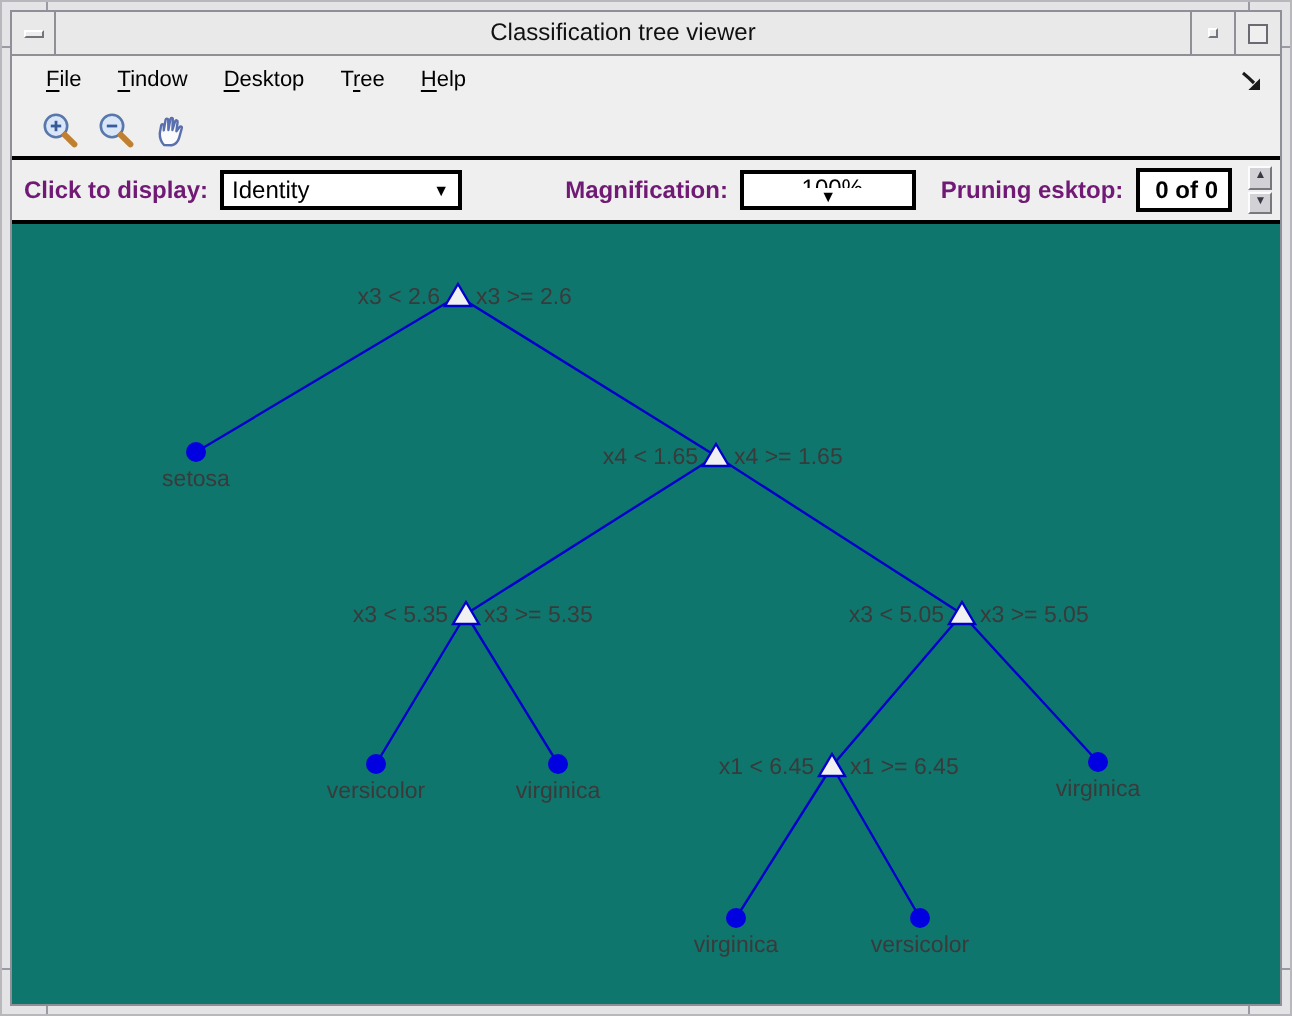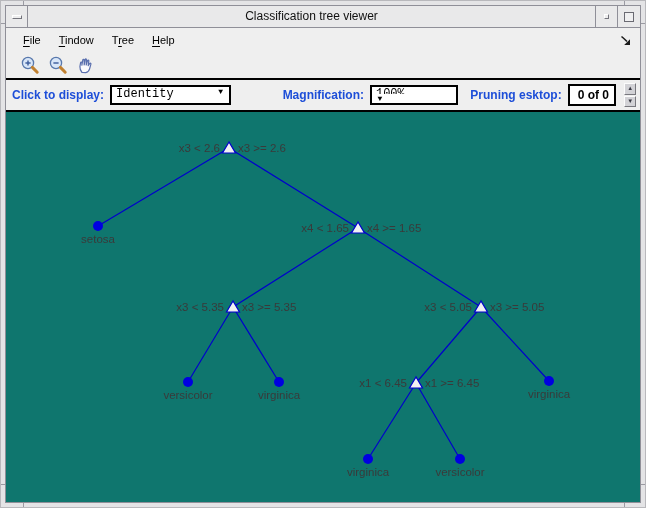--- a/index.html
+++ b/index.html
@@ -63,24 +63,24 @@
   .tool-btn { width: 24px; height: 24px; display:flex; align-items:center;
     justify-content:center; border:1px solid transparent; }
 
   
   .controls {
     height: 34px; flex: 0 0 auto; background:#efefef;
     border-top: 2px solid #000; border-bottom: 2px solid #000;
     display:flex; align-items:center; padding: 0 4px 0 6px; gap: 6px;
     font-size: 12px; white-space: nowrap;
   }
-  .ctl-label { font-weight: bold; color:#1d4ed8; }
+  .ctl-label { font-weight: bold; color:#701a75; }
   .combo {
     height: 20px; background:#fff; border: 2px solid #000;
-    display:flex; font-size:12px;font-family:Liberation Mono, monospace;
+    display:flex; align-items:center; font-size:12px;
   }
   .combo-display { width: 156px; }
   .combo-mag { width: 114px; flex-direction: column; }
   .combo-value { flex:1; padding-left:4px; overflow:hidden; }
   .combo-arrow { width: 16px; text-align:center; font-size:8px; color:#000; }
   .prune-box {
     width: 60px; height: 22px; background:#fff; border:2px solid #000;
     font-weight:bold; font-size:12px; display:flex; align-items:center;
     padding-left:8px;
   }
@@ -117,20 +117,21 @@
         <div class="glyph-dot"></div>
       </div>
       <div class="tb-btn tb-max">
         <div class="glyph-square"></div>
       </div>
     </div>
 
     <div class="menubar">
       <span class="menu-item"><span></span><span class="mn">F</span><span>ile</span></span>
       <span class="menu-item"><span></span><span class="mn">T</span><span>indow</span></span>
+      <span class="menu-item"><span></span><span class="mn">D</span><span>esktop</span></span>
       <span class="menu-item"><span>T</span><span class="mn">r</span><span>ee</span></span>
       <span class="menu-item"><span></span><span class="mn">H</span><span>elp</span></span>
       <span class="menu-spacer"></span>
       <span class="dock-arrow">
         <svg width="13" height="13" viewBox="0 0 13 13">
           <path d="M2.5 2.5 Q5 4.5 8 7.5" stroke="#1a1a1a" stroke-width="1.6" fill="none"></path>
           <polygon points="11,11 11,5.2 5.2,11" fill="#1a1a1a"></polygon>
         </svg>
       </span>
     </div>

